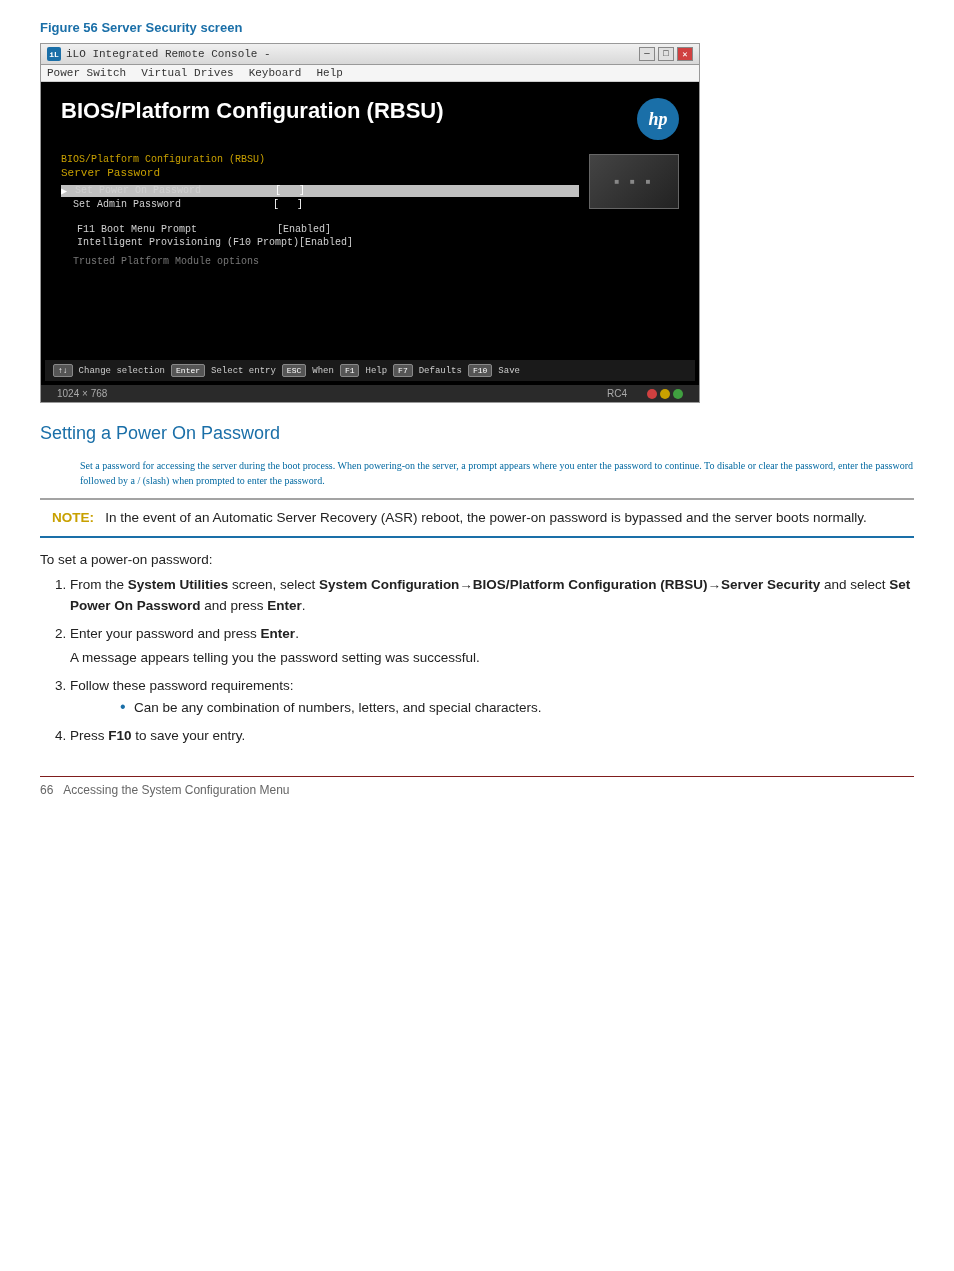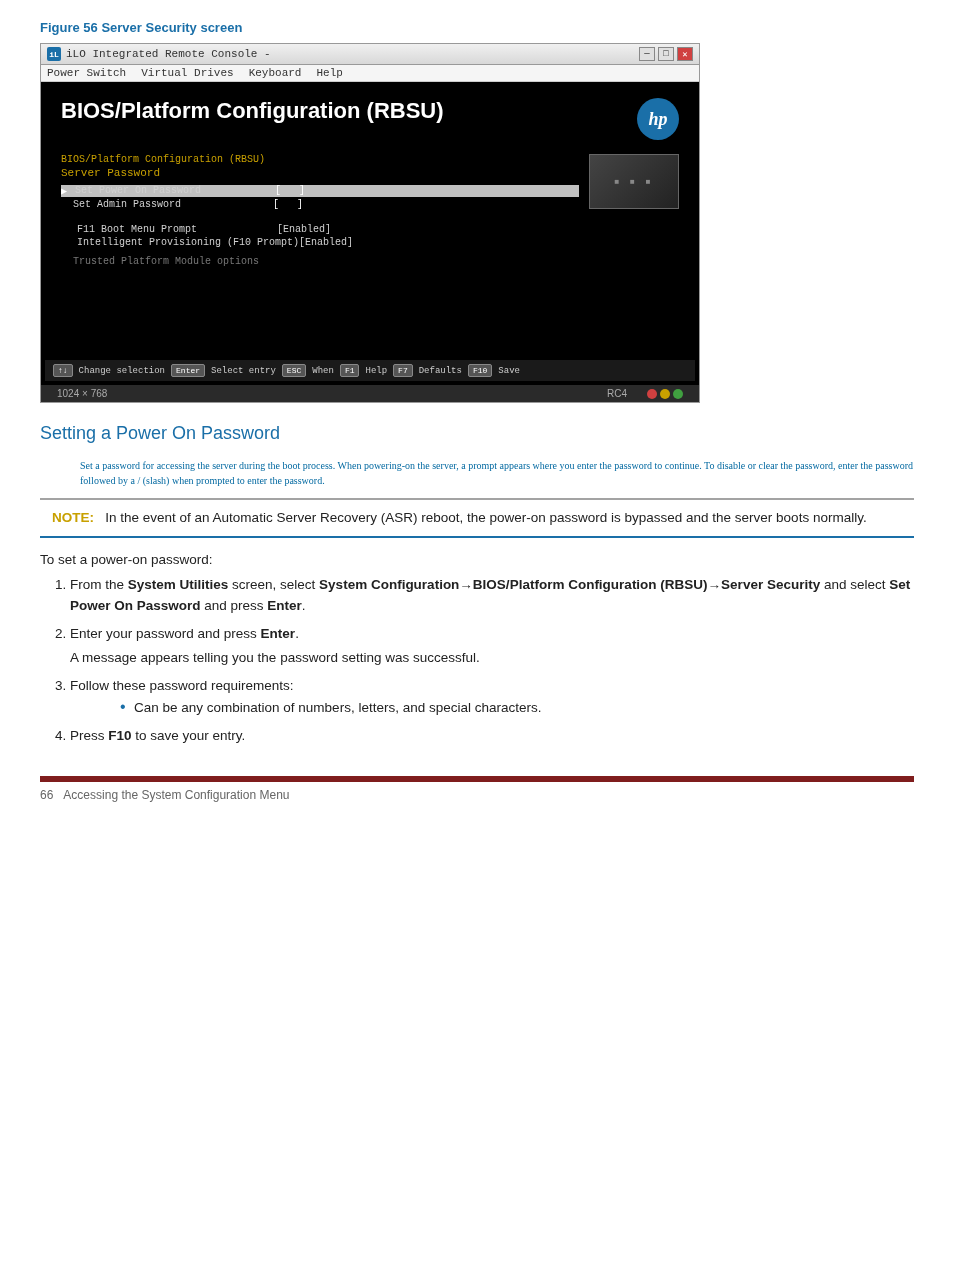--- a/index.html
+++ b/index.html
@@ -312,21 +312,21 @@
       position: absolute;
       left: 0;
       font-size: 16px;
       line-height: 1.3;
     }
 
     
     .page-footer {
       margin-top: 30px;
       padding-top: 6px;
-      border-top: 6px solid #7f1d1d;
+      border-top: 1px solid #7f1d1d;
       font-size: 12px;
       color: #666;
       display: flex;
       align-items: center;
       gap: 10px;
     }
 
     strong { font-weight: bold; }
   </style>
 </head>

